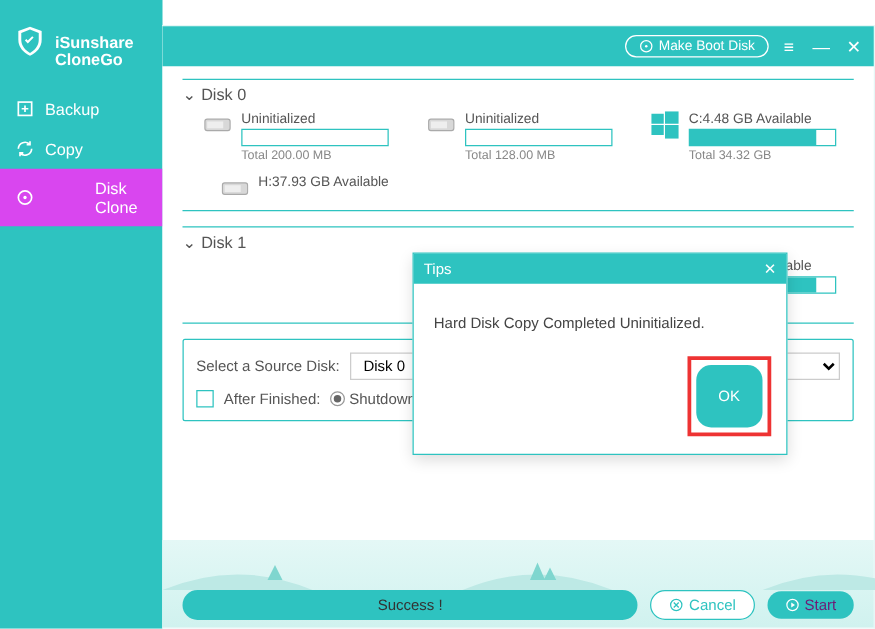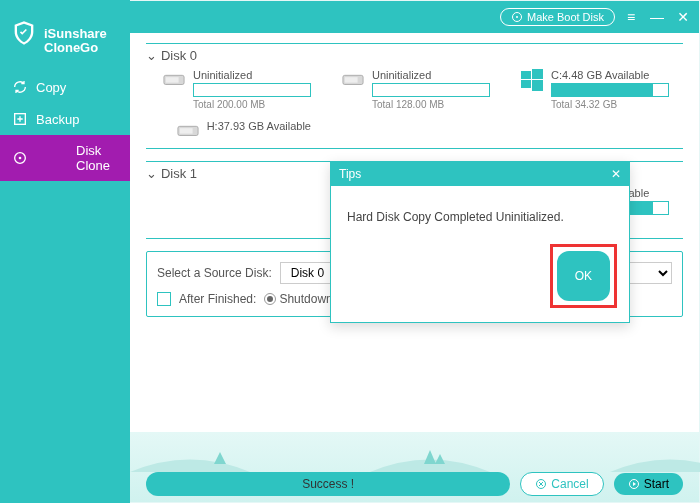--- a/index.html
+++ b/index.html
@@ -4,23 +4,23 @@
 <style>
   * { box-sizing: border-box; margin: 0; padding: 0; font-family: "Segoe UI", Arial, sans-serif; }
   body { background: #fff; width: 700px; height: 503px; overflow: hidden; position: relative; }
   .app { display: flex; width: 700px; height: 503px; position: relative; }
   .sidebar { width: 130px; background: #2ec3c0; color: #fff; display: flex; flex-direction: column; }
   .logo { display: flex; align-items: center; padding: 10px 10px 16px 10px; gap: 6px; }
   .logo-icon { width: 28px; height: 28px; }
   .logo-txt { font-size: 13px; font-weight: 600; line-height: 14px; margin-top: 17px; }
   .nav { display: flex; flex-direction: column; }
   .nav-item { display: flex; align-items: center; gap: 8px; padding: 8px 12px; font-size: 13px; cursor: pointer; }
-  .nav-item.active { background: #a21caf; gap: 48px; }
+  .nav-item.active { background: #d946ef; gap: 48px; }
   .nav-item svg { width: 16px; height: 16px; flex: 0 0 16px; }
-  .main { flex: 1; background: #fff; display: flex; flex-direction: column; border: 1px solid #e5f7f6; border-left:none; position: relative; }
+  .main { flex: 1; background: #fff; display: flex; flex-direction: column; border: 1px solid #e5f7f6; border-left:none; position: relative; margin-top: 20px; }
   .titlebar { height: 32px; background: #2ec3c0; display: flex; justify-content: flex-end; align-items: center; padding: 0 6px; gap: 6px; }
   .titlebar .boot { border: 1px solid #fff; color: #fff; font-size: 11px; border-radius: 12px; padding: 2px 10px; display:flex; align-items:center; gap:4px; cursor:pointer; }
   .win-btn { width: 20px; color: #fff; text-align: center; cursor: pointer; font-size: 14px; }
   .content { flex: 1; padding: 10px 16px; overflow: hidden; position: relative; }
   .disk-group { border-top: 1px solid #2ec3c0; border-bottom: 1px solid #2ec3c0; margin-bottom: 12px; padding: 4px 0 10px 0; }
   .disk-hdr { display: flex; align-items: center; gap: 4px; font-size: 13px; color: #555; cursor:pointer; margin-bottom:6px;}
   .parts { display: flex; flex-wrap: wrap; gap: 10px 14px; }
   .part { display: flex; gap: 8px; align-items: flex-start; width: 165px; justify-content: flex-end; }
   .drive-svg { width: 22px; height: 16px; margin-top: 2px; }
   .part-info { font-size: 11px; color: #666; }
@@ -34,23 +34,23 @@
   .chk { width: 14px; height: 14px; border: 1px solid #2ec3c0; display:inline-block; cursor:pointer;}
   .radio-wrap { display:flex; align-items:center; gap:3px; cursor:pointer;}
   .radio { width:12px; height:12px; border-radius:50%; border:1px solid #999; display:inline-block; position:relative;}
   .radio.sel::after { content:""; position:absolute; inset:2px; background:#666; border-radius:50%;}
   .footer-bg { position:absolute; bottom:0; left:0; right:0; height:70px; background: linear-gradient(#e4f8f6, #d0f2ef); }
   .hill { position:absolute; bottom:30px; left:0; right:0; height:30px; }
   .bottom-bar { position:absolute; bottom:6px; left:16px; right:16px; display:flex; align-items:center; gap:10px; }
   .success-bar { flex:1; background:#2ec3c0; color:#444; font-size:12px; text-align:center; border-radius:12px; height:24px; line-height:24px; color:#333;}
   .pill { border-radius:14px; font-size:12px; padding:4px 14px; cursor:pointer; display:flex; align-items:center; gap:4px;}
   .pill.cancel { border:1px solid #2ec3c0; color:#2ec3c0; background:#fff;}
-  .pill.start { background:#2ec3c0; color:#000000; }
+  .pill.start { background:#2ec3c0; color:#701a75; }
   .modal-backdrop { position:absolute; inset:0; }
-  .modal { position:absolute; left:200px; top:160px; width:300px; background:#fff; border:1px solid #2ec3c0; box-shadow:0 4px 12px rgba(0,0,0,.15);}
+  .modal { position:absolute; left:200px; top:181px; width:300px; background:#fff; border:1px solid #2ec3c0; box-shadow:0 4px 12px rgba(0,0,0,.15);}
   .modal-hdr { background:#2ec3c0; color:#fff; height:24px; font-size:12px; display:flex; align-items:center; justify-content:space-between; padding:0 8px;}
   .modal-body { padding: 24px 16px 20px 16px; font-size:12px; color:#444; }
   .modal-ftr { padding: 0 12px 14px 0; display:flex; justify-content:flex-end; }
   .ok-wrap { border:3px solid #e33; padding:4px; }
   .ok-btn { background:#2ec3c0; color:#fff; font-size:12px; border-radius:12px; padding:18px 18px; display:inline-block; cursor:pointer;}
   .os-icon { width:22px; height:22px; }
   .close-x { cursor:pointer; }
 </style>
 </head>
 <body>
@@ -61,30 +61,30 @@
       <svg class="logo-icon" viewBox="0 0 24 24">
           <path fill="#fff" d="M12 2l8 3v6c0 5-3.5 9-8 11-4.5-2-8-6-8-11V5l8-3z"></path>
           <path fill="#2ec3c0" d="M12 4l6 2.3v4.7c0 4-2.7 7.3-6 9-3.3-1.7-6-5-6-9V6.3L12 4z"></path>
           <path fill="#fff" d="M10.5 13.5l-2-2 1-1 1 1 3-3 1 1-4 4z"></path>
         </svg>
       <div class="logo-txt"><span>iSunshare</span><br><span>CloneGo</span></div>
     </div>
     <div class="nav">
       <div class="nav-item">
         <svg viewBox="0 0 24 24">
-            <path fill="none" stroke="#fff" stroke-width="2" d="M4 12a8 8 0 0 1 14-5M20 12a8 8 0 0 1-14 5M18 3v4h-4M6 21v-4h4"></path>
-          </svg>
-        <span>Copy</span>
+            <rect x="4" y="4" width="16" height="16" fill="none" stroke="#fff" stroke-width="2"></rect>
+            <path stroke="#fff" stroke-width="2" d="M12 8v8M8 12h8"></path>
+          </svg>
+        <span>Backup</span>
       </div>
       <div class="nav-item">
         <svg viewBox="0 0 24 24">
-            <rect x="4" y="4" width="16" height="16" fill="none" stroke="#fff" stroke-width="2"></rect>
-            <path stroke="#fff" stroke-width="2" d="M12 8v8M8 12h8"></path>
-          </svg>
-        <span>Backup</span>
+            <path fill="none" stroke="#fff" stroke-width="2" d="M4 12a8 8 0 0 1 14-5M20 12a8 8 0 0 1-14 5M18 3v4h-4M6 21v-4h4"></path>
+          </svg>
+        <span>Copy</span>
       </div>
       <div class="nav-item active">
         <svg viewBox="0 0 24 24">
             <circle cx="12" cy="12" r="8" fill="none" stroke="#fff" stroke-width="2"></circle>
             <circle cx="12" cy="12" r="2" fill="#fff"></circle>
           </svg>
         <span>Disk Clone</span>
       </div>
     </div>
   </div>

